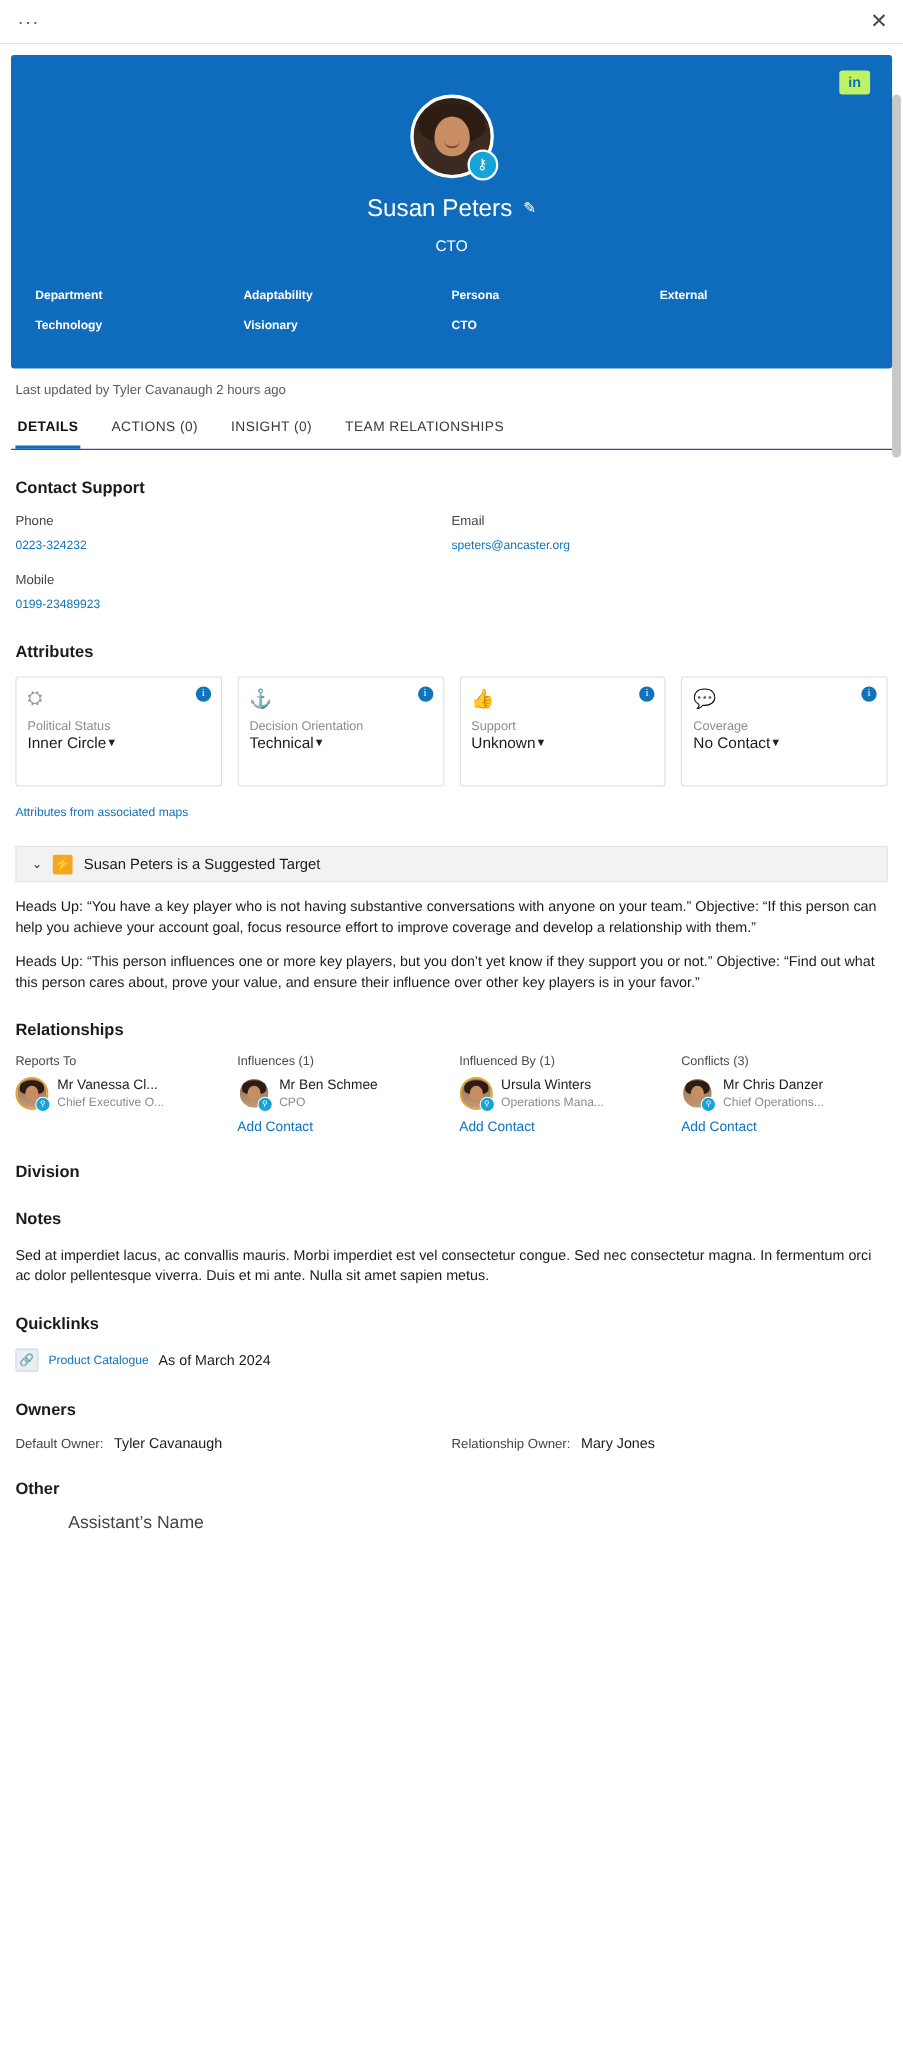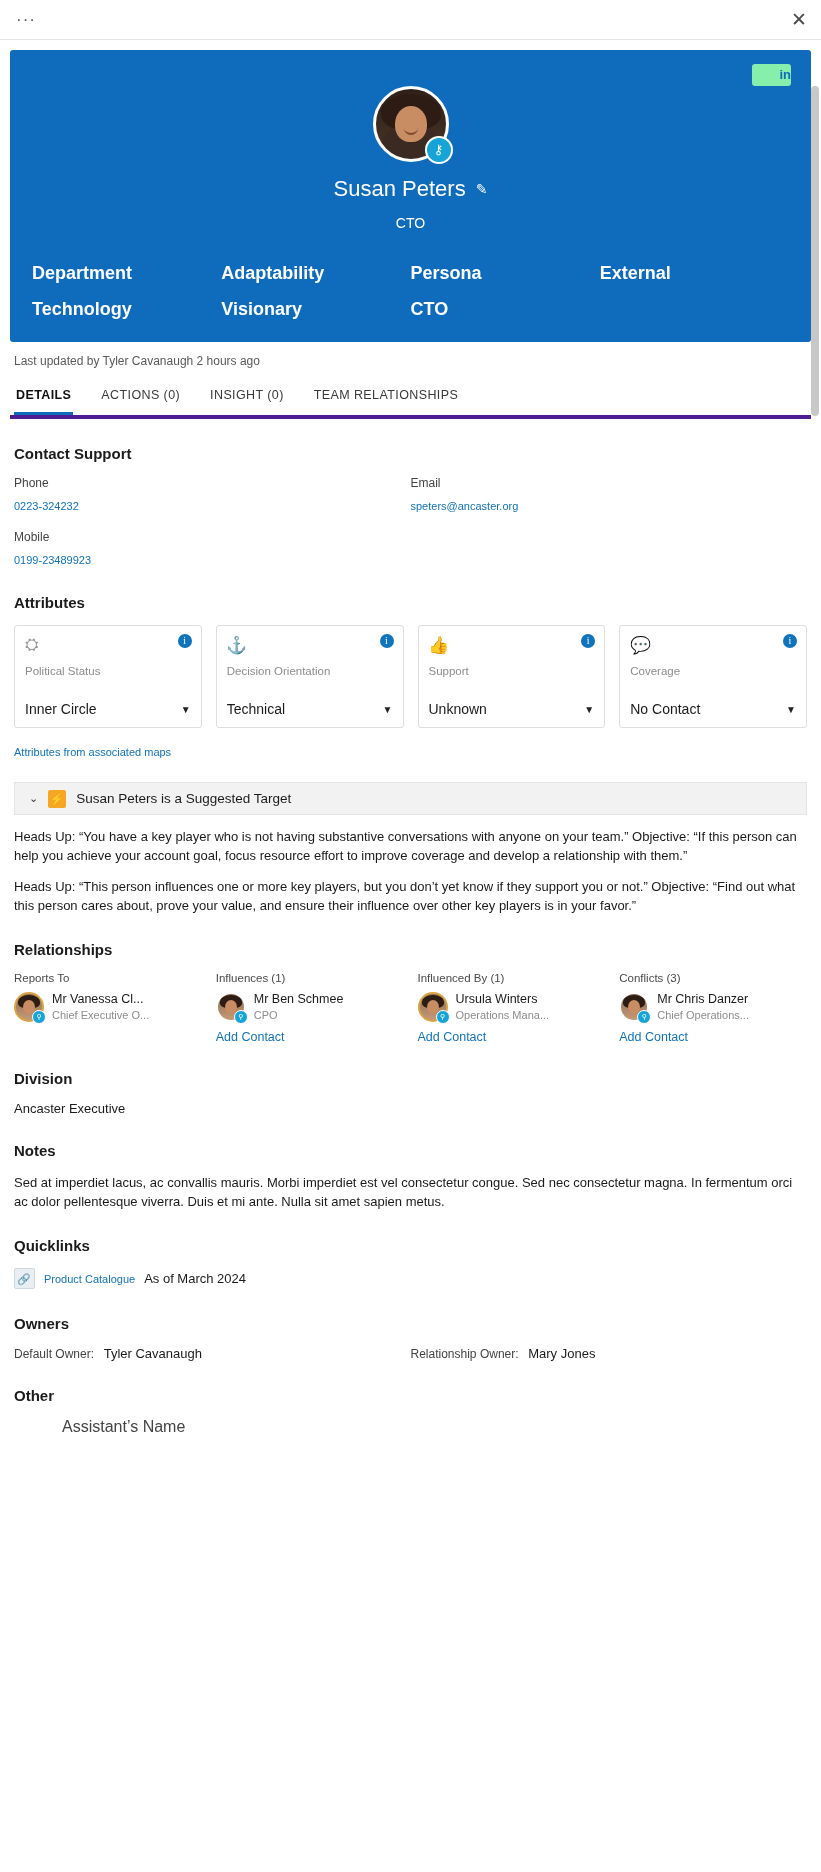--- a/index.html
+++ b/index.html
@@ -74,27 +74,27 @@
     background: #0f6cbd;
     color: #fff;
     border-radius: 3px;
     padding: 14px 22px 22px 22px;
     position: relative;
     min-height: 285px;
   }
   .linkedin {
     position: absolute;
     top: 14px; right: 20px;
-    width: 39px; height: 22px;
-    background: #86efac;
+    width: 28px; height: 22px;
+    background: #bef264;
     border-radius: 3px;
     color: #0f6cbd;
     font-weight: bold;
     font-size: 13px;
-    text-align: right;
+    text-align: center;
     line-height: 22px;
     cursor: pointer;
     font-family: "Liberation Sans", sans-serif;
   }
   .avatar-wrap {
     margin: 22px auto 0 auto;
     width: 76px; height: 76px;
     position: relative;
   }
   .avatar {
@@ -157,36 +157,36 @@
   .hero-role {
     text-align: center;
     font-size: 14px;
     margin-top: 13px;
   }
   .hero-grid {
     margin-top: 32px;
     display: grid;
     grid-template-columns: repeat(4, 1fr);
     row-gap: 15px;
-    font-size: 18px;
+    font-size: 11px;
     font-weight: bold;
   }
 
   .last-updated {
     font-size: 12px;
     color: #5a5a5a;
     margin: 12px 0 0 4px;
   }
 
   
   .tabs {
     margin-top: 12px;
     display: flex;
     gap: 26px;
-    border-bottom: 4px solid #4c1d95;
+    border-bottom: 1px solid #4c1d95;
     padding: 0 4px;
   }
   .tab {
     font-size: 12.5px;
     letter-spacing: .4px;
     color: #3a3a3a;
     padding: 8px 2px 10px 2px;
     cursor: pointer;
   }
   .tab.active {
@@ -242,24 +242,24 @@
     height: 26px;
     color: #9a9a9a;
     font-size: 17px;
   }
   .attr-label {
     font-size: 11.5px;
     color: #8c8c8c;
     margin-top: 4px;
   }
   .attr-select {
-    margin-top: 24px;
+    margin-top: 0;
     display: flex;
     align-items: center;
-    justify-content: space-between;
+    justify-content: flex-start;
     font-size: 14px;
     color: #1b1b1b;
     cursor: pointer;
   }
   .caret { font-size: 10px; color: #222; }
 
   
   .suggest-bar {
     margin-top: 22px;
     background: #f2f2f2;
@@ -546,21 +546,20 @@
               <div class="rel-title">Chief Operations...</div>
             </div>
           </div>
           <div class="add-contact">Add Contact</div>
         </div>
       </div>
     </div>
 
     <div class="section">
       <h2 class="sec-title">Division</h2>
-      <div class="plain-text">Ancaster Executive</div>
     </div>
 
     <div class="section">
       <h2 class="sec-title">Notes</h2>
       <p class="para" style="margin-top:0;">Sed at imperdiet lacus, ac convallis mauris. Morbi imperdiet est vel consectetur congue. Sed nec consectetur magna. In fermentum orci ac dolor pellentesque viverra. Duis et mi ante. Nulla sit amet sapien metus.</p>
     </div>
 
     <div class="section">
       <h2 class="sec-title">Quicklinks</h2>
       <div class="ql-row">

